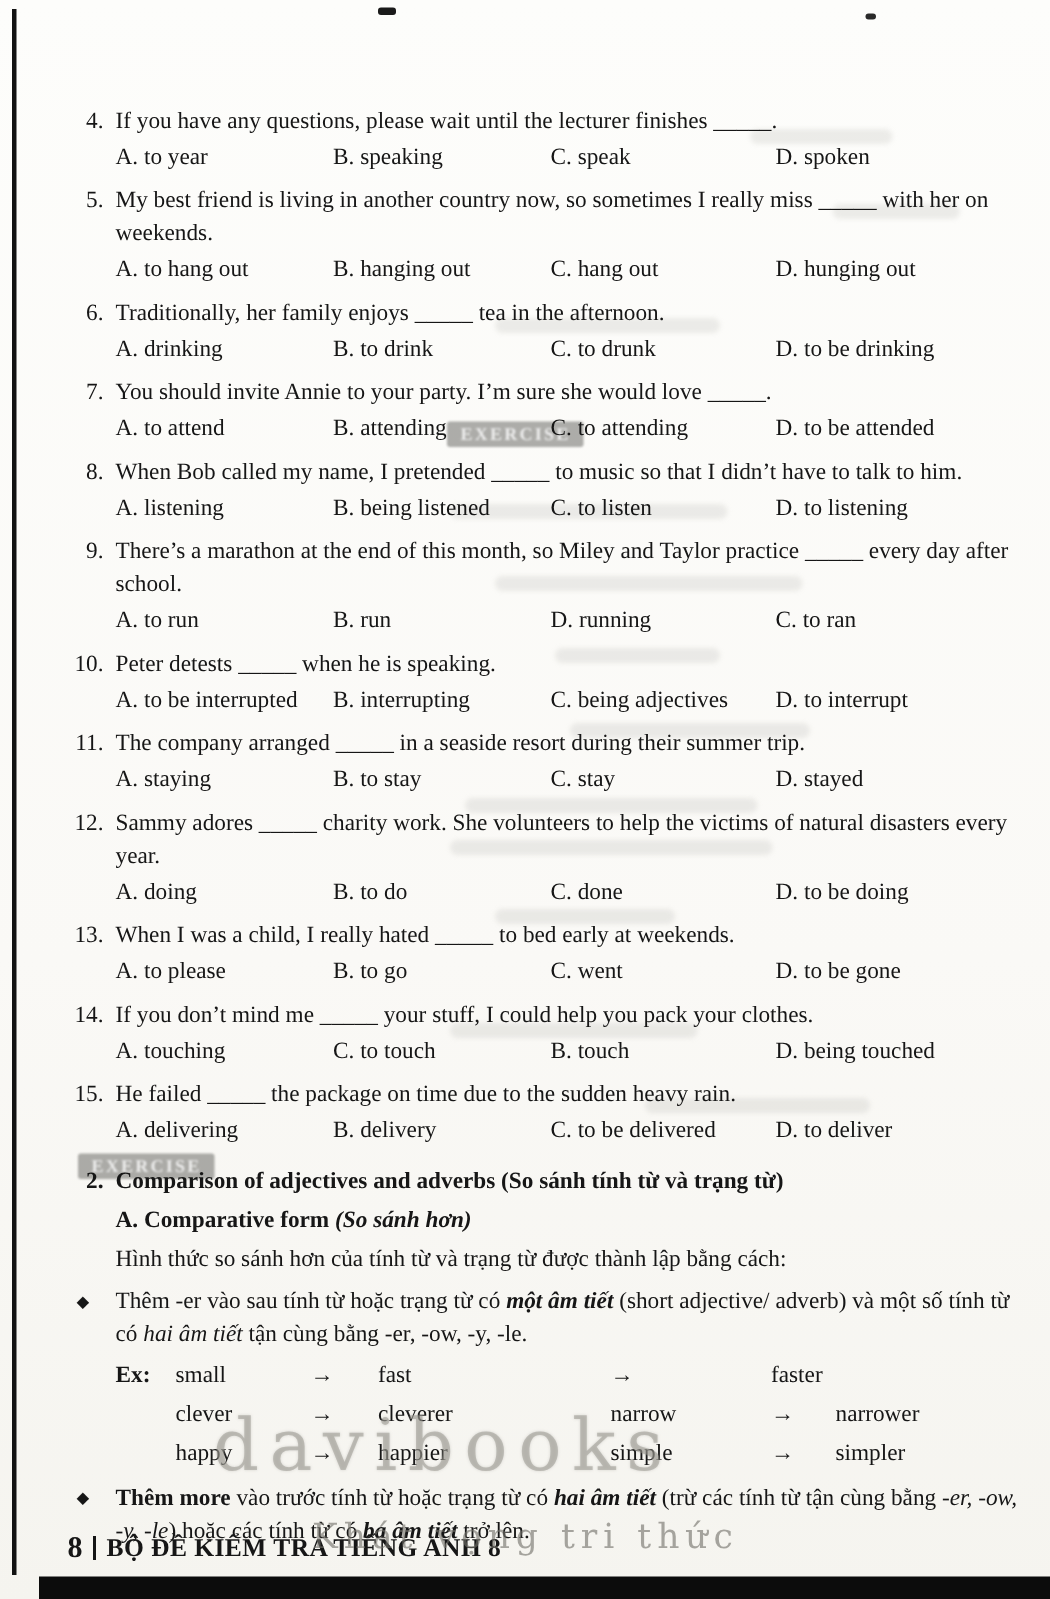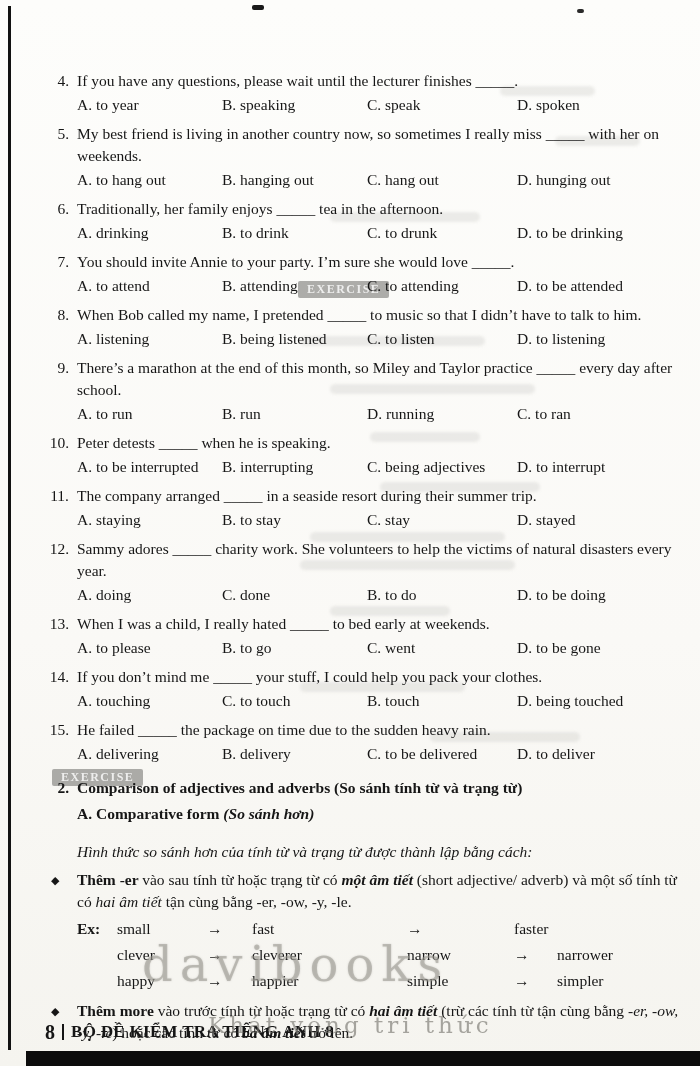--- a/index.html
+++ b/index.html
@@ -21,21 +21,21 @@
   .q-line { display:flex; }
   .q-num { flex:0 0 24px; text-align:right; margin-right:8px; }
   .q-text { flex:1; }
   .q-options { display:grid; grid-template-columns:145px 145px 150px 1fr; margin-left:32px; margin-top:2px; }
 
   .section { margin-top:12px; }
   .sec-heading { display:flex; font-weight:bold; }
   .sec-num { flex:0 0 24px; text-align:right; margin-right:8px; }
   .sub-line { margin-left:32px; margin-top:4px; font-weight:bold; }
   .sub-line .it { font-style:italic; }
-  .intro { margin-left:32px; margin-top:16px;font-style:italic; }
+  .intro { margin-left:32px; margin-top:4px; }
   .bullet { display:flex; margin-top:6px; }
   .bullet-marker { flex:0 0 32px; padding-left:6px; font-size:11px; line-height:22px; }
   .bullet-text { flex:1; }
   .ex-block { margin-left:32px; margin-top:3px; }
   .ex-row { display:grid; grid-template-columns:40px 90px 45px 155px 107px 43px 1fr; line-height:26px; }
   .ex-label { font-weight:bold; }
 
   .footer { position:absolute; left:45px; bottom:24px; display:flex; align-items:center; z-index:3; }
   .footer-num { font-size:20px; font-weight:bold; margin-right:7px; line-height:20px; }
   .footer-divider { width:2px; height:16px; background:#151515; margin-right:7px; }
@@ -195,22 +195,22 @@
     </div>
   </div>
 
   <div class="question">
     <div class="q-line">
       <span class="q-num">12.</span>
       <span class="q-text">Sammy adores _____ charity work. She volunteers to help the victims of natural disasters every year.</span>
     </div>
     <div class="q-options">
       <span class="opt">A. doing</span>
+      <span class="opt">B. to do</span>
       <span class="opt">C. done</span>
-      <span class="opt">B. to do</span>
       <span class="opt">D. to be doing</span>
     </div>
   </div>
 
   <div class="question">
     <div class="q-line">
       <span class="q-num">13.</span>
       <span class="q-text">When I was a child, I really hated _____ to bed early at weekends.</span>
     </div>
     <div class="q-options">
@@ -253,21 +253,21 @@
         <span class="sec-num">2.</span>
         <span class="sec-title">Comparison of adjectives and adverbs (So sánh tính từ và trạng từ)</span>
       </div>
       <div class="sub-line">
         <span>A. Comparative form </span><span class="it">(So sánh hơn)</span>
       </div>
       <div class="intro">Hình thức so sánh hơn của tính từ và trạng từ được thành lập bằng cách:</div>
 
       <div class="bullet">
         <span class="bullet-marker">◆</span>
-        <span class="bullet-text"><span style="font-weight: bold; text-align: right;">Thêm -er </span><span>vào sau tính từ hoặc trạng từ có </span><span style="font-weight: bold; font-style: italic;">một âm tiết </span><span>(short adjective/ adverb) và một số tính từ có </span><span style="font-style: italic;">hai âm tiết </span><span>tận cùng bằng -er, -ow, -y, -le.</span></span>
+        <span class="bullet-text"><span style="font-weight: normal; text-align: right;">Thêm -er </span><span>vào sau tính từ hoặc trạng từ có </span><span style="font-weight: bold; font-style: italic;">một âm tiết </span><span>(short adjective/ adverb) và một số tính từ có </span><span style="font-style: italic;">hai âm tiết </span><span>tận cùng bằng -er, -ow, -y, -le.</span></span>
       </div>
 
       <div class="ex-block" id="ex-rows">
           <div class="ex-row">
             <span class="ex-label">Ex:</span>
             <span>small</span>
             <span>→</span>
             <span>fast</span>
             <span>→</span>
             <span>faster</span>

